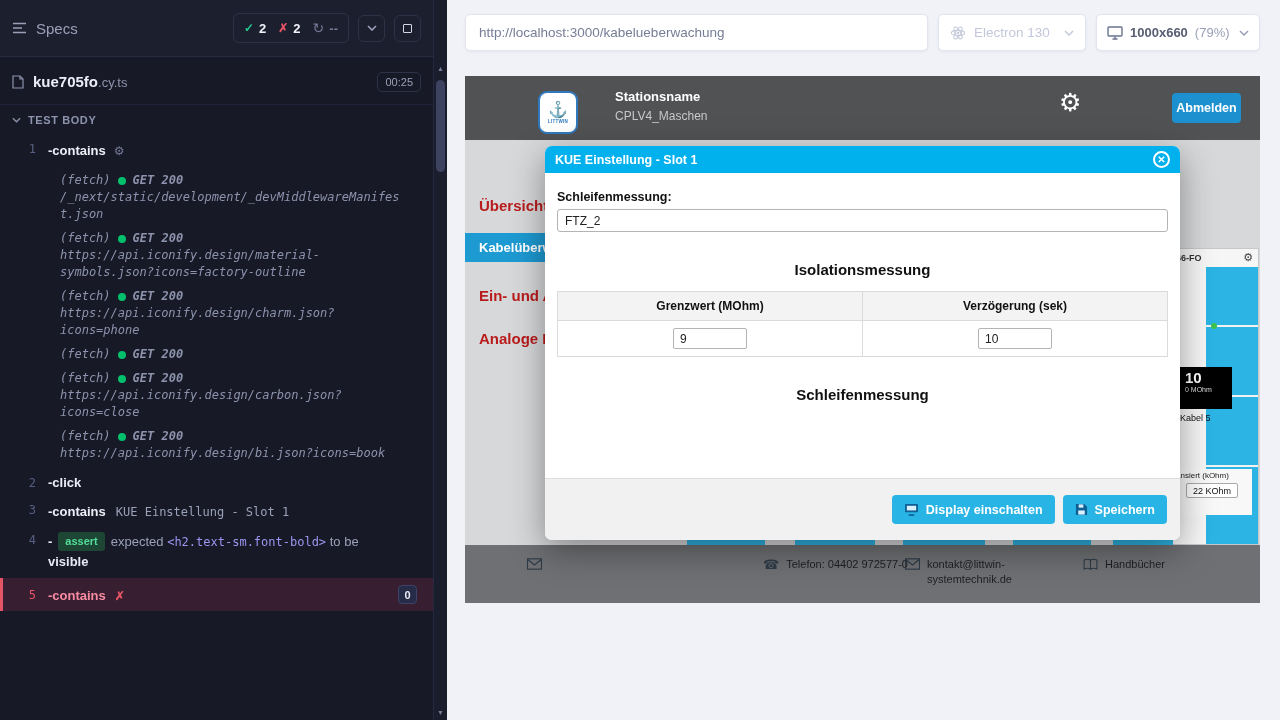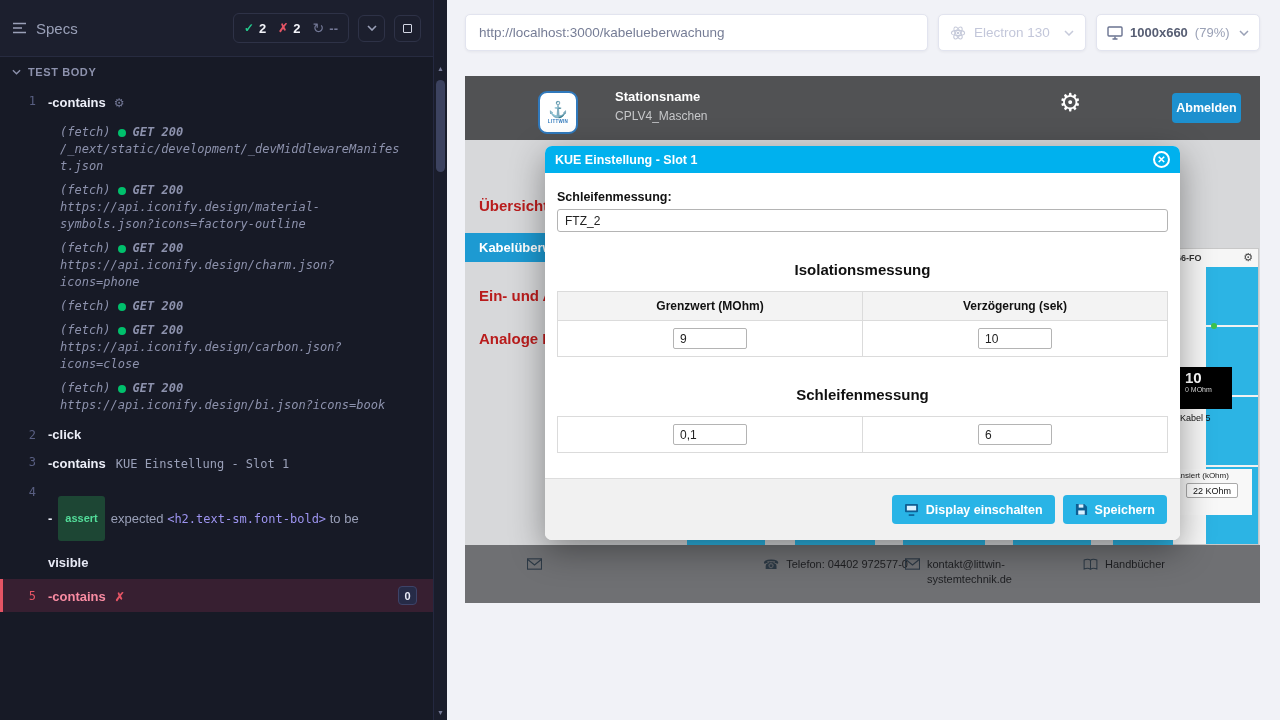--- a/index.html
+++ b/index.html
@@ -28,21 +28,21 @@
   .cmd-num{width:48px;text-align:right;padding-right:12px;font-family:"DejaVu Sans Mono",monospace;font-size:12px;color:#595f82;flex:none;padding-top:1px}
   .cmd-method{font-size:13px;font-weight:bold;color:#eceef8}
   .cmd-gear{color:#737896;font-size:12px;margin-left:8px}
   .cmd-arg{font-family:"DejaVu Sans Mono",monospace;font-size:12px;color:#9aa0b8;margin-left:10px}
   .fetch{margin:7px 0 7px 60px;width:341px;font-family:"DejaVu Sans Mono",monospace;font-style:italic;font-size:12px;color:#8d92ad;line-height:17px;cursor:pointer}
   .fetch-head{display:flex;align-items:center;gap:7px}
   .dot{width:8px;height:8px;border-radius:50%;background:#00c06c;flex:none}
   .fetch-status{font-weight:bold}
   .fetch-url{overflow-wrap:break-word}
   .assert-body{max-width:312px;font-size:13px;color:#9aa0b8;line-height:1.55}
-  .assert-badge{display:inline-block;background:#1d4634;color:#53dd9a;font-size:11px;font-weight:bold;padding:14px 7px;border-radius:3px;margin:12px 6px;vertical-align:1px}
+  .assert-badge{display:inline-block;background:#1d4634;color:#53dd9a;font-size:11px;font-weight:bold;padding:1px 7px;border-radius:3px;margin:0 6px;vertical-align:1px}
   .assert-sel{font-family:"DejaVu Sans Mono",monospace;font-size:12px;color:#9d94f0}
   .assert-strong{font-weight:bold;color:#e6e8f4}
   .cmd-row.failed{background:#371f31;border-left:3px solid #e45464;align-items:center;padding-top:7px;padding-bottom:7px}
   .cmd-row.failed .cmd-num{color:#e45464;width:45px}
   .failed-method{color:#f98ba2;font-weight:bold;font-size:13px}
   .failed-mark{color:#e45464;margin-left:9px;font-size:12px;font-weight:bold}
   .count-badge{margin-left:auto;min-width:19px;height:19px;background:#262b47;border:1px solid #3d4368;border-radius:4px;color:#e8eaf6;font-size:11px;font-weight:bold;display:flex;align-items:center;justify-content:center;padding:0 5px;margin-right:6px}
 
   
   .rep-scroll{width:14px;height:720px;background:#1a1d2b;border-left:1px solid #242840;display:flex;flex-direction:column;align-items:center;flex:none;padding-top:60px}
@@ -147,20 +147,28 @@
     <button class="hdr-btn">
       <svg width="10" height="6" viewBox="0 0 10 6">
           <path d="M1 1l4 4 4-4" fill="none" stroke="#9aa0b8" stroke-width="1.6"></path>
         </svg>
     </button>
     <button class="hdr-btn">
       <span class="stop-sq"></span>
     </button>
   </div>
 
+  <div class="spec-row">
+    <svg width="12" height="14" viewBox="0 0 12 14">
+        <path d="M1 1h7l3 3v9H1z" fill="none" stroke="#8d92ad" stroke-width="1.2"></path>
+        <path d="M8 1v3h3" fill="none" stroke="#8d92ad" stroke-width="1.2"></path>
+      </svg>
+    <span><span class="spec-name">kue705fo</span><span class="spec-ext">.cy.ts</span></span>
+    <span class="time-pill">00:25</span>
+  </div>
 
   <div class="section-row">
     <svg width="9" height="6" viewBox="0 0 10 6">
         <path d="M1 1l4 4 4-4" fill="none" stroke="#8d92ad" stroke-width="1.5"></path>
       </svg>
     <span>TEST BODY</span>
   </div>
 
   <div class="commands">
     <div class="cmd-row">
@@ -347,24 +355,20 @@
           <tr>
             <td><input class="cell-input" value="9" style=""></td>
             <td><input class="cell-input" value="10" style=""></td>
           </tr>
         </tbody>
           </table>
 
         <div class="m-section">Schleifenmessung</div>
         <table class="mtable">
           <tbody>
-          <tr>
-            <td><input class="cell-input" value="0,1" style=""></td>
-            <td><input class="cell-input" value="6" style=""></td>
-          </tr>
         </tbody>
           </table>
       </div>
       <div class="modal-foot">
         <button class="cyan-btn">
           <svg width="15" height="13" viewBox="0 0 16 14">
               <rect x="1" y="1" width="14" height="9" rx="1" fill="#0d5f94"></rect>
               <rect x="3" y="3" width="10" height="5" fill="#d9f1ff"></rect>
               <path d="M5 13h6" stroke="#0d5f94" stroke-width="1.8"></path>
             </svg>

